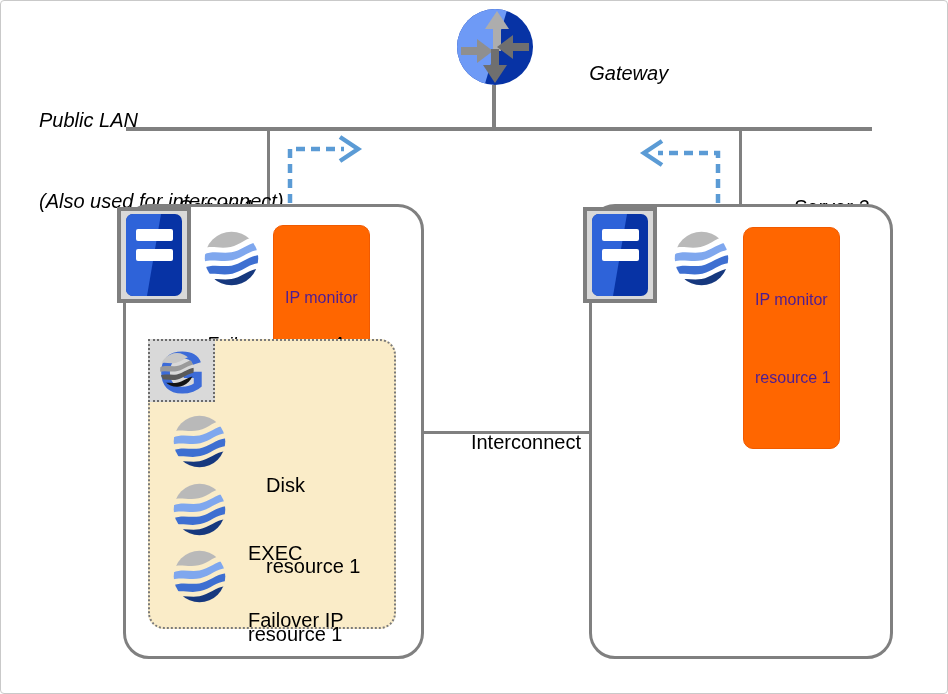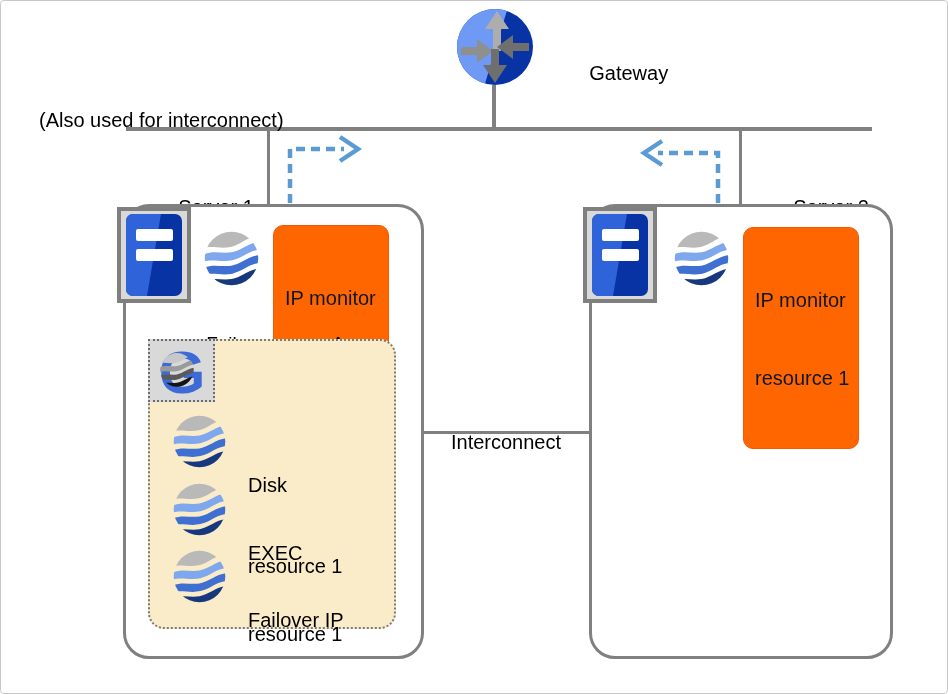--- a/index.html
+++ b/index.html
@@ -2,41 +2,41 @@
 <html><head>
 <meta charset="utf-8">
 <style>
   html,body{margin:0;padding:0;background:#fff;}
   #canvas{
     position:relative;width:946px;height:692px;background:#fff;
     border:1px solid #c9c9c9;border-radius:4px;overflow:hidden;
     font-family:"Liberation Sans", sans-serif;color:#000;
   }
   .abs{position:absolute;}
-  .lbl{font-size:20px;line-height:27px;white-space:pre;}
+  .lbl{font-size:20px;line-height:27px;white-space:pre;font-style:italic;}
   .gline{background:#808080;}
   
   .server-box{
     border:3px solid #808080;border-radius:26px;background:#fff;
   }
   
   .badge{
-    background:#FF6600;border:1px solid #f05a00;border-radius:10px;color:#0f172a;
-    font-size:20px;line-height:26px;padding:7px 8px 5px 11px;white-space:pre;
+    background:#FF6600;border:1px solid #f05a00;border-radius:10px;color:#4c1d95;
+    font-size:16px;line-height:26px;padding:7px 8px 5px 11px;white-space:pre;
   }
   
   .group-box{
     background:#FAECC8;border:2px dotted #7a7a7a;border-radius:16px;
   }
   .group-icon-box{
     background:#D9D9D9;border:2px dotted #6b6b6b;
   }
   .res-label{font-size:20px;line-height:27px;white-space:pre;}
   .fg-label{font-size:19px;}
-  .ic-label{font-size:20px;line-height:26px;text-align:center;white-space:pre;}
+  .ic-label{font-size:20px;line-height:26px;text-align:right;white-space:pre;}
   svg{display:block;}
 </style>
 </head>
 <body>
 
 <div id="canvas">
 
   <svg width="0" height="0" style="position:absolute">
     <defs>
       <clipPath id="wclip">
@@ -86,20 +86,21 @@
 
   <div class="abs gline" style="left:125px;top:126px;width:746px;height:4px"></div>
 
   <div class="abs gline" style="left:266px;top:130px;width:3px;height:74px"></div>
   <div class="abs gline" style="left:738px;top:130px;width:3px;height:74px"></div>
 
   <div class="abs lbl" style="left:566px;top:32px">
     <span>Gateway</span>
   </div>
   <div class="abs lbl" style="left:38px;top:52px">
+    <div>Public LAN</div>
     <div>(Also used for interconnect)</div>
   </div>
   <div class="abs lbl" style="left:155px;top:166px">
     <span>Server 1</span>
   </div>
   <div class="abs lbl" style="left:770px;top:166px">
     <span>Server 2</span>
   </div>
 
   <svg class="abs" style="left:275px;top:134px" width="100" height="72" viewBox="0 0 100 72">
@@ -159,21 +160,21 @@
       <text x="32" y="52" text-anchor="middle" font-family="Liberation Sans, sans-serif" font-size="60" font-weight="bold" fill="#3C6BD8">G</text>
       <g transform="translate(9,11) scale(0.56)">
           <use href="#waves-gray"></use>
         </g>
     </svg>
   </div>
 
   <svg class="abs" style="left:171px;top:413px" width="55" height="55" viewBox="0 0 64 64">
       <use href="#waves-blue"></use>
     </svg>
-  <div class="abs res-label" style="left:247px;top:417px">
+  <div class="abs res-label" style="left:265px;top:417px">
     <div>Disk</div>
     <div>resource 1</div>
   </div>
 
   <svg class="abs" style="left:171px;top:481px" width="55" height="55" viewBox="0 0 64 64">
       <use href="#waves-blue"></use>
     </svg>
   <div class="abs res-label" style="left:247px;top:485px">
     <div>EXEC</div>
     <div>resource 1</div>

